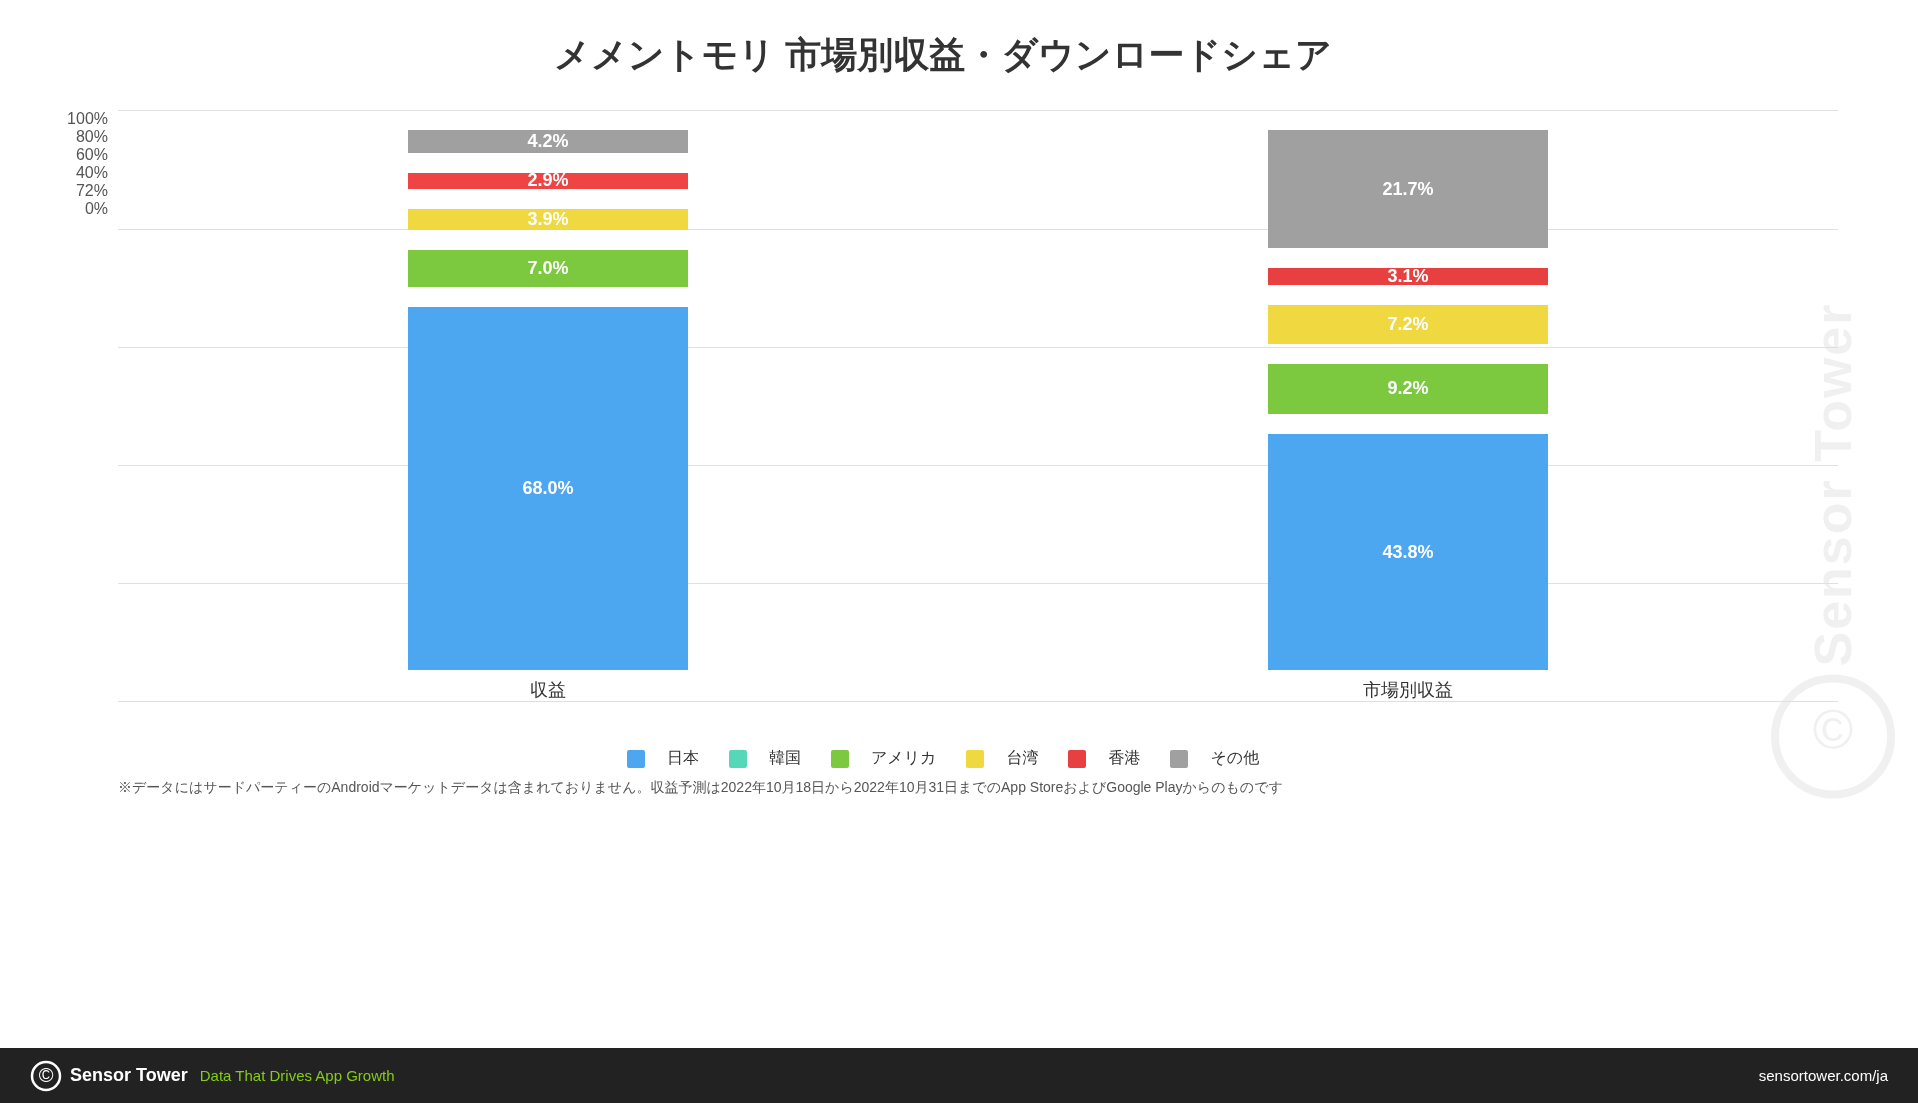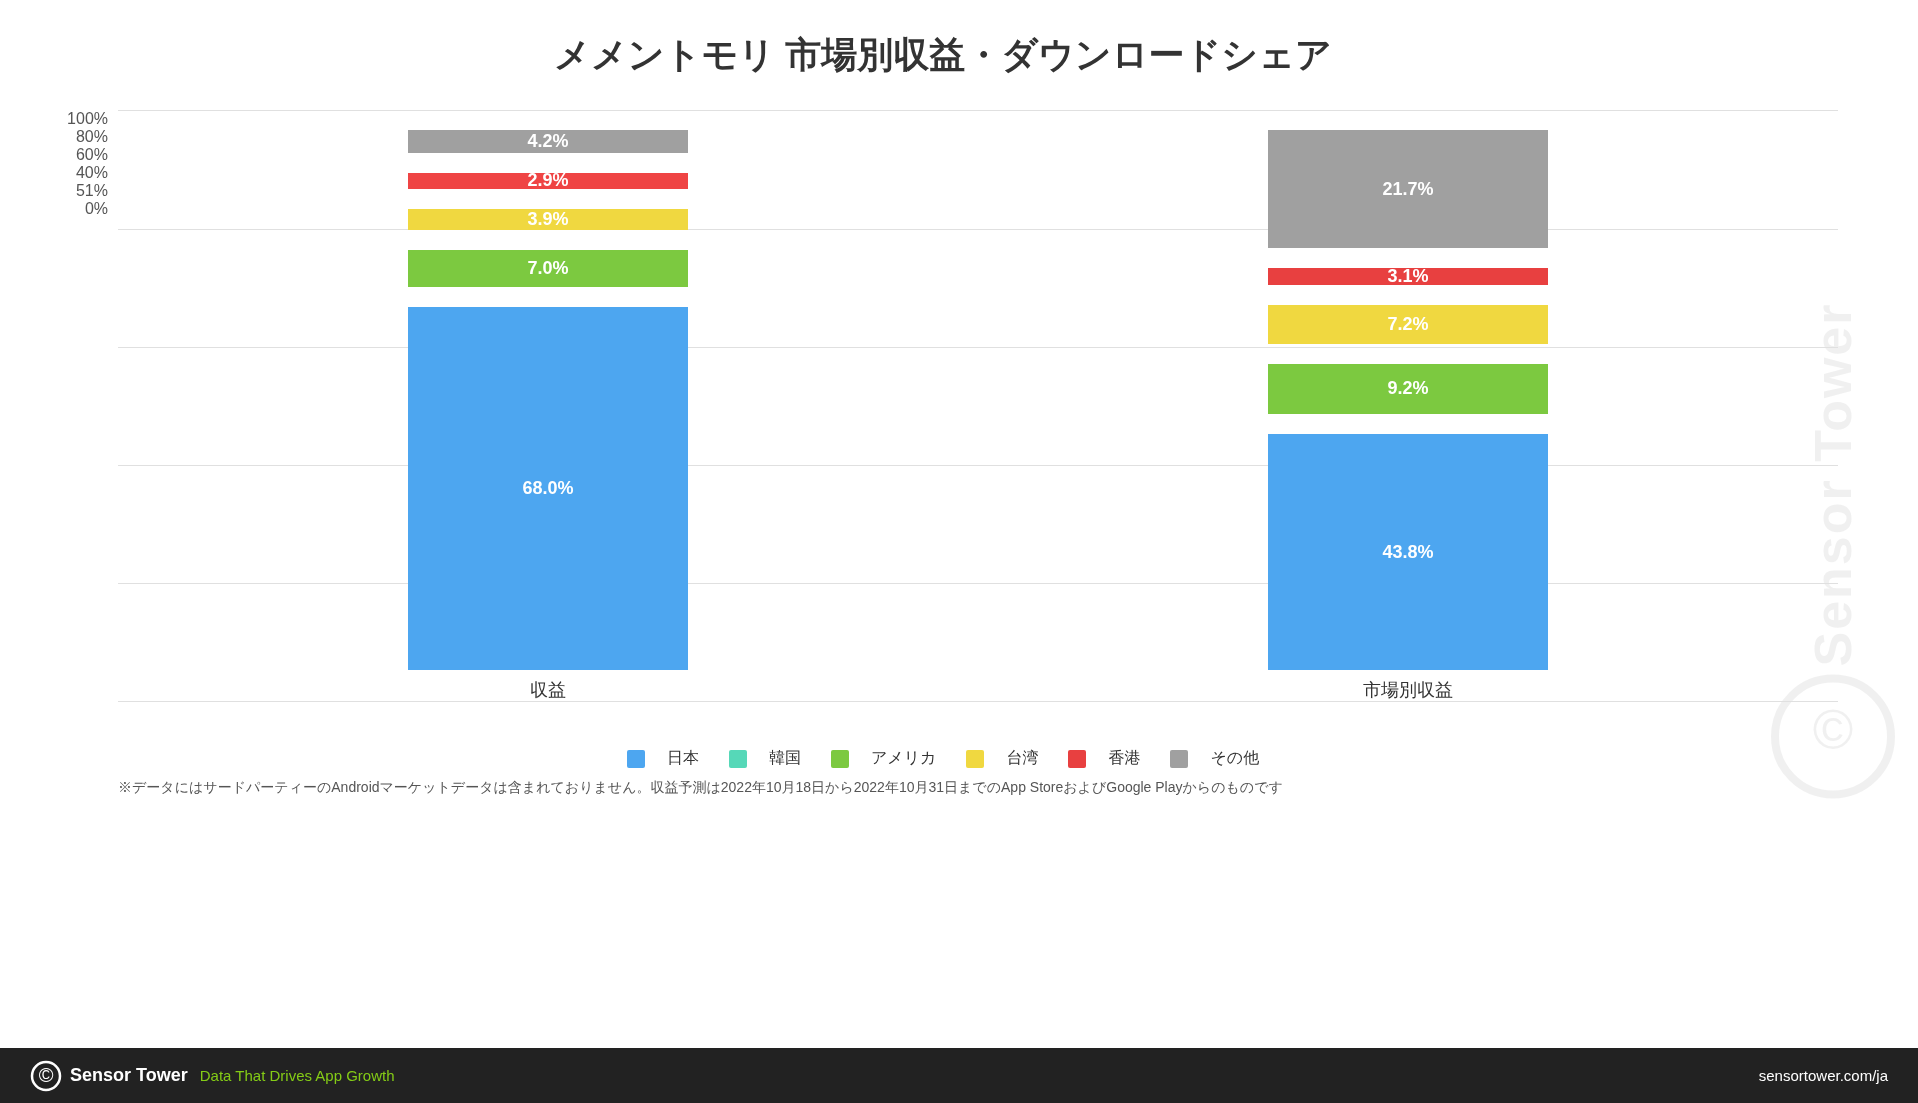--- a/index.html
+++ b/index.html
@@ -213,21 +213,21 @@
     </svg>
   </div>
 
   <div class="chart-area">
 
     <div class="y-axis">
       <span class="y-axis-label">100%</span>
       <span class="y-axis-label">80%</span>
       <span class="y-axis-label">60%</span>
       <span class="y-axis-label">40%</span>
-      <span class="y-axis-label">51%</span>
+      <span class="y-axis-label">72%</span>
       <span class="y-axis-label">0%</span>
     </div>
 
     <div class="bars-wrapper">
       <div class="bars-area">
 
         <div class="grid-lines">
           <div class="grid-line"></div>
           <div class="grid-line"></div>
           <div class="grid-line"></div>

